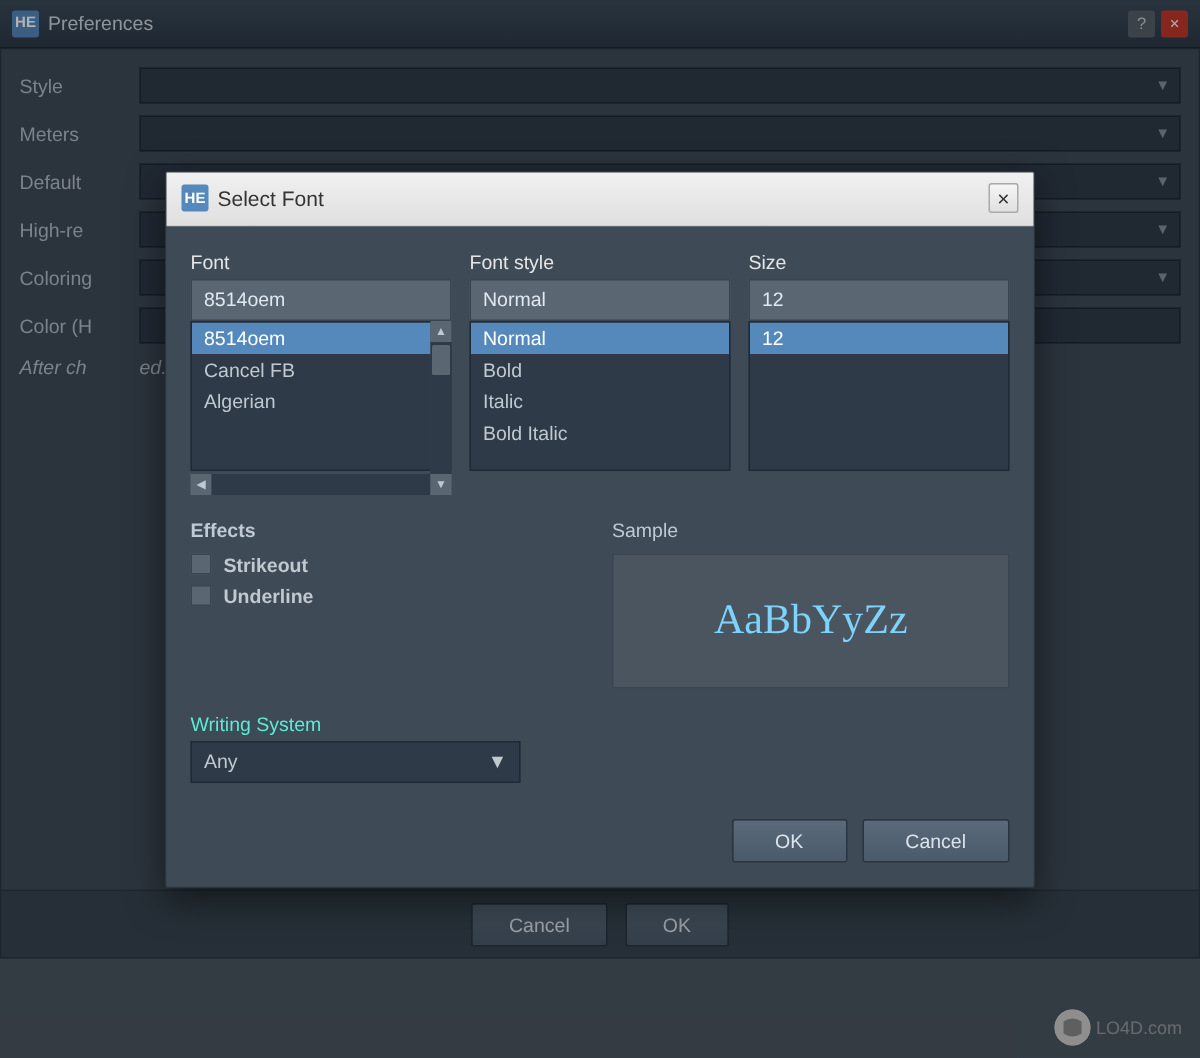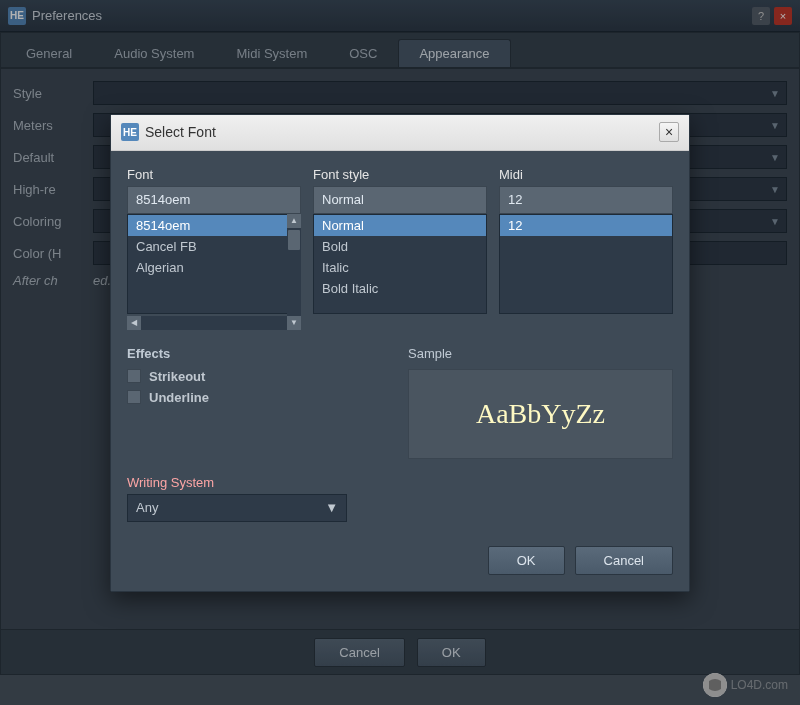--- a/index.html
+++ b/index.html
@@ -392,30 +392,30 @@
     .sample-preview {
       background: #4a5560;
       border: 1px solid #3a4550;
       height: 90px;
       display: flex;
       align-items: center;
       justify-content: center;
     }
     .sample-text {
       font-size: 28px;
-      color: #fef9c3;
+      color: #7dd3fc;
       font-family: serif;
     }
 
     
     .writing-system {
       margin-bottom: 16px;
     }
     .writing-label {
-      color: #fca5a5;
+      color: #5eead4;
       font-size: 13px;
       margin-bottom: 4px;
     }
     .writing-dropdown {
       background: #2e3a48;
       border: 1px solid #1e2a36;
       color: #c0c8d0;
       padding: 4px 8px;
       width: 220px;
       height: 28px;
@@ -454,37 +454,20 @@
     <span>Preferences</span>
   </div>
   <div class="title-bar-controls">
     <button class="title-btn help">?</button>
     <button class="title-btn close">×</button>
   </div>
 </div>
 
 <div class="pref-window">
 
-  <div class="tab-bar">
-    <div class="tab">
-      <span>General</span>
-    </div>
-    <div class="tab">
-      <span>Audio System</span>
-    </div>
-    <div class="tab">
-      <span>Midi System</span>
-    </div>
-    <div class="tab">
-      <span>OSC</span>
-    </div>
-    <div class="tab active">
-      <span>Appearance</span>
-    </div>
-  </div>
 
   <div class="pref-content">
 
     <div class="pref-row">
       <span class="pref-label">Style</span>
       <div class="pref-dropdown">
         <span></span>
         <span class="pref-dropdown-arrow">▼</span>
       </div>
     </div>
@@ -590,21 +573,21 @@
           <div class="col-display">Normal</div>
           <div class="col-list">
             <div class="col-list-item selected">Normal</div>
             <div class="col-list-item">Bold</div>
             <div class="col-list-item">Italic</div>
             <div class="col-list-item">Bold Italic</div>
           </div>
         </div>
 
         <div class="font-col font-col-size">
-          <div class="col-label">Midi</div>
+          <div class="col-label">Size</div>
           <div class="col-display">12</div>
           <div class="col-list">
             <div class="col-list-item selected">12</div>
           </div>
         </div>
       </div>
 
       <div class="effects-sample">
         <div class="effects-col">
           <div class="section-label">Effects</div>

